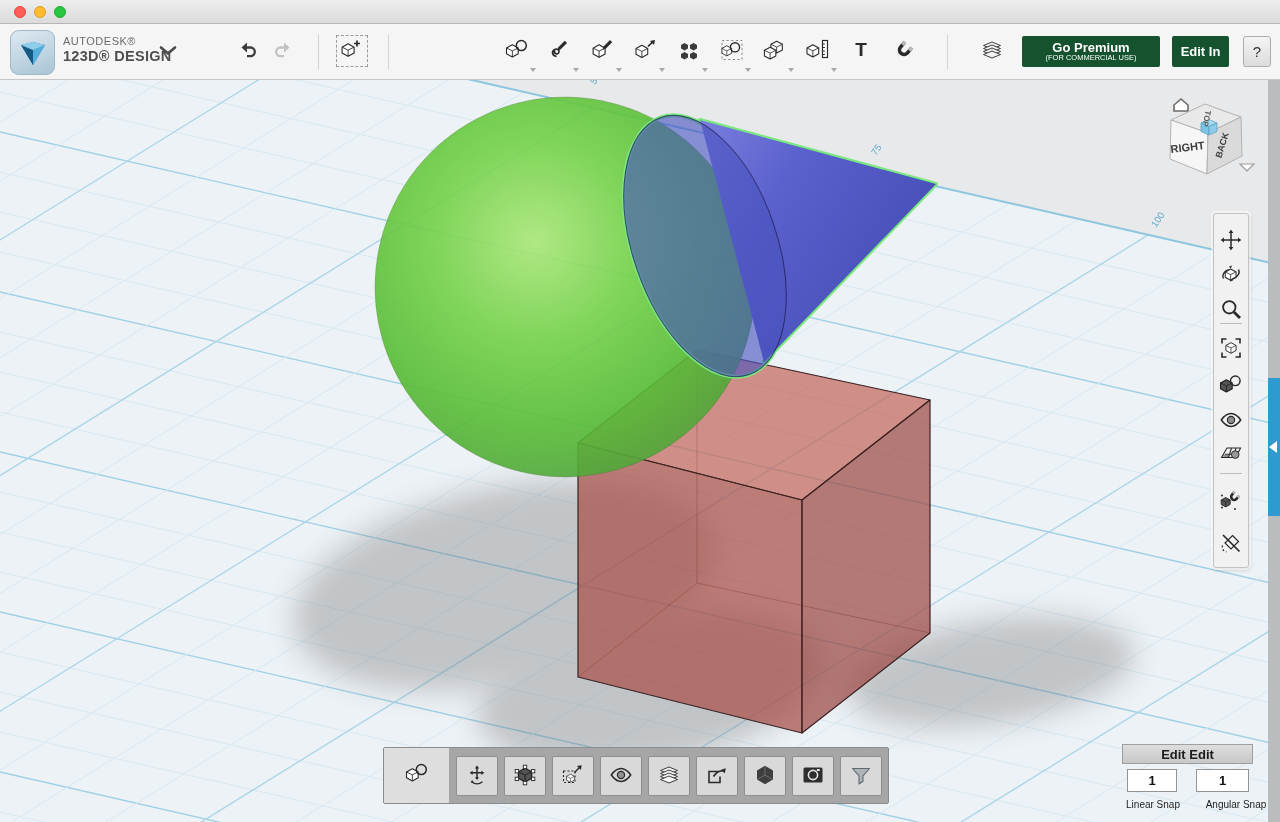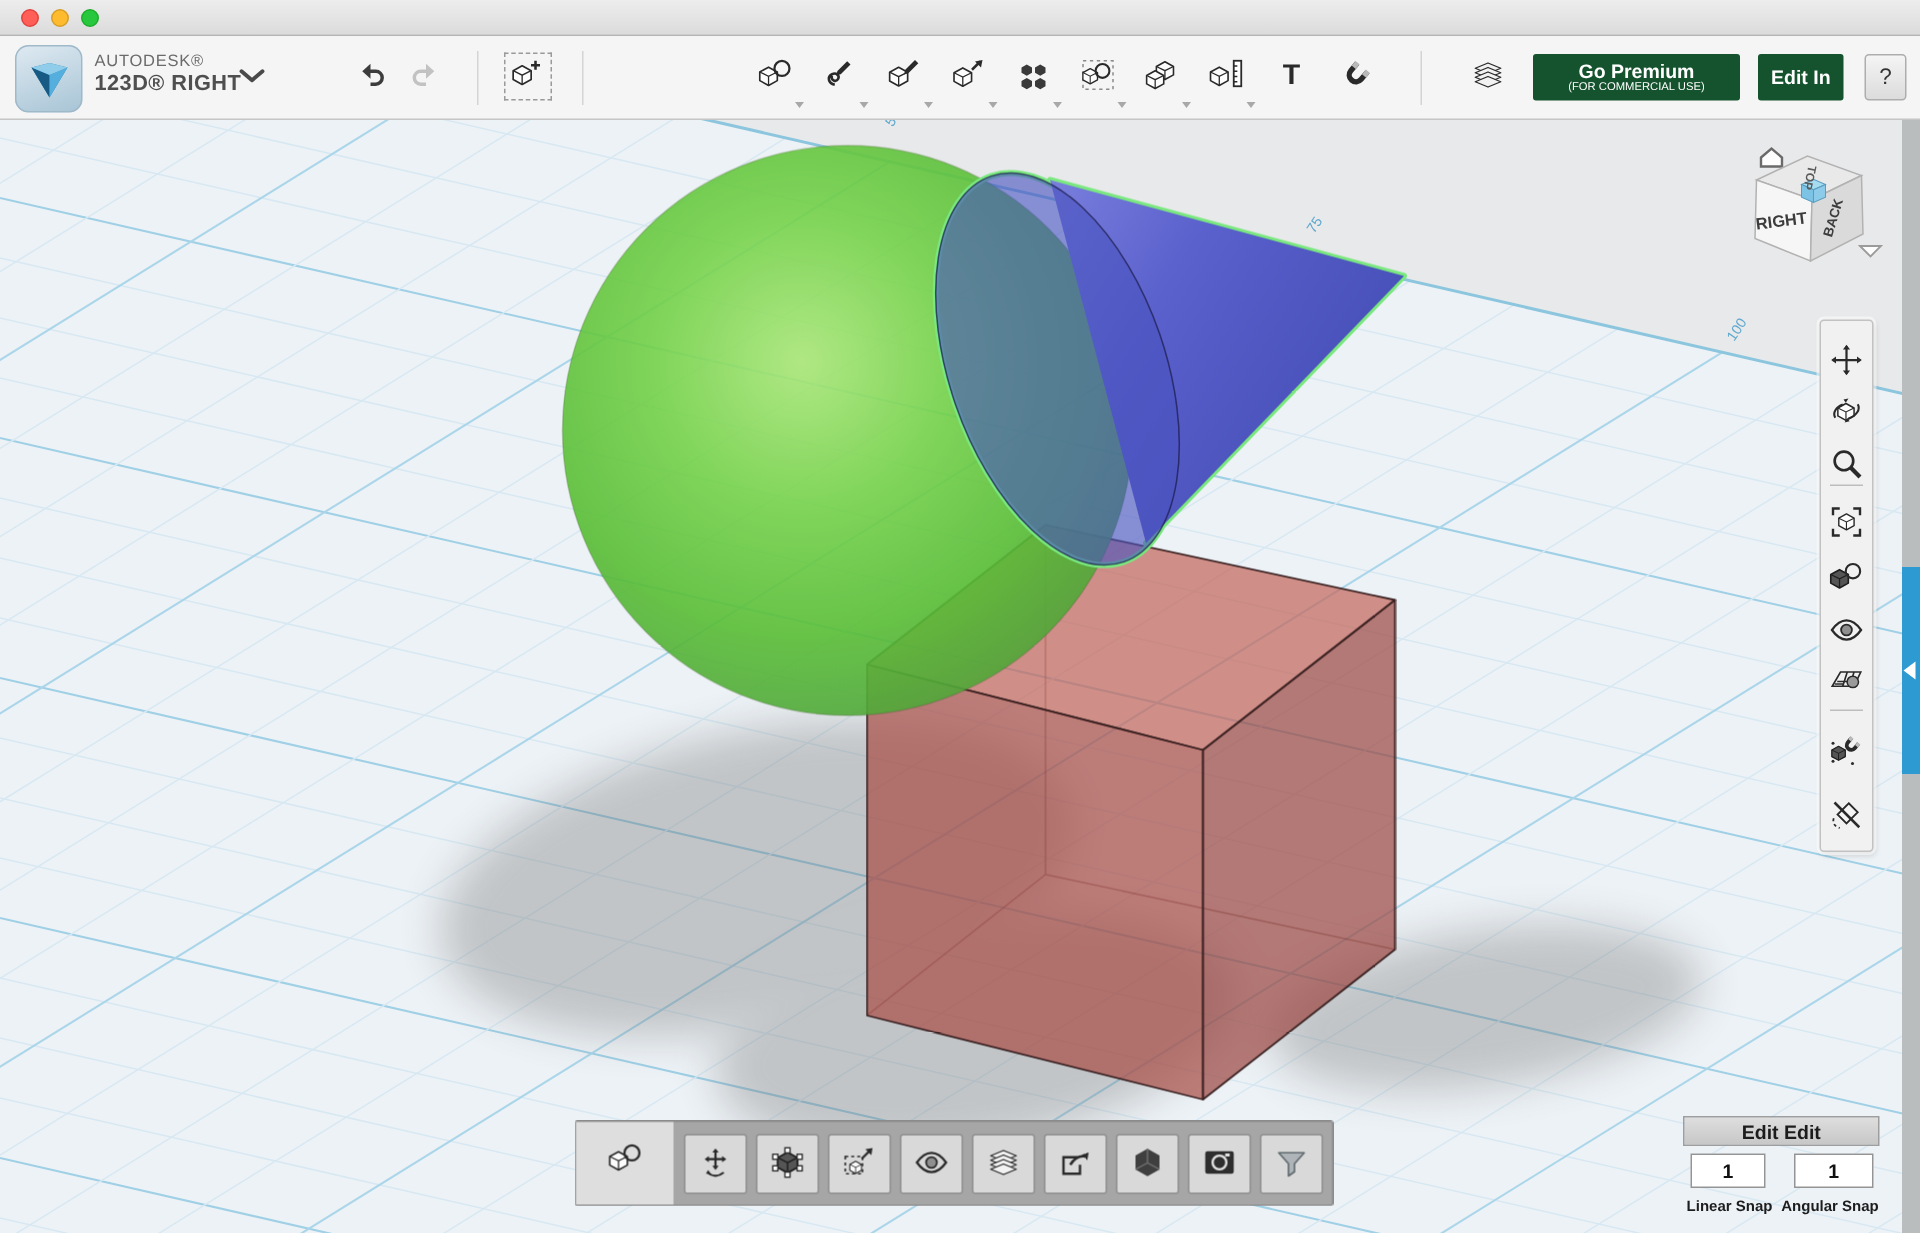--- a/index.html
+++ b/index.html
@@ -73,23 +73,23 @@
 
   
   .editgrid { position:absolute; left:1122px; top:664px; width:131px; height:78px; }
   .eg-btn { position:absolute; left:0; top:0; width:131px; height:20px;
     background:linear-gradient(#dedede,#c7c7c7); border:1px solid #9e9e9e;
     font-size:13px; font-weight:bold; color:#1c1c1c; cursor:pointer; }
   .eg-input { position:absolute; top:25px; height:23px; background:#fff; border:1px solid #949494;
     text-align:center; font-size:13px; font-weight:bold; color:#111; font-family:"Liberation Sans",sans-serif; }
   .eg-in1 { left:5px;  width:50px; }
   .eg-in2 { left:74px; width:53px; }
-  .eg-lab { position:absolute; top:55px; font-size:10px; font-weight:bold; color:#1d1d1d; white-space:nowrap; }
+  .eg-lab { position:absolute; top:55px; font-size:10px; font-weight:normal; color:#1d1d1d; white-space:nowrap; }
   .eg-l1 { left:2px; width:58px; text-align:center; }
-  .eg-l2 { left:65px; width:66px; text-align:center; }
+  .eg-l2 { left:81px; width:66px; text-align:center; }
 </style>
 </head>
 <body>
 
 <div class="titlebar">
   <span class="tl-dot tl-close"></span>
   <span class="tl-dot tl-min"></span>
   <span class="tl-dot tl-zoom"></span>
 </div>
 
@@ -97,21 +97,21 @@
   <div class="logo">
     <svg width="30" height="30" viewBox="0 0 30 30">
       <polygon points="3,7 15,4 27,7 15,27" fill="#2d7fae"></polygon>
       <polygon points="3,7 15,12 15,27" fill="#175a84"></polygon>
       <polygon points="15,12 27,7 15,27" fill="#54aede"></polygon>
       <polygon points="3,7 15,4 27,7 15,12" fill="#8fcdea"></polygon>
     </svg>
   </div>
   <div class="brand">
     <div class="b1">AUTODESK®</div>
-    <div class="b2">123D® RIGHT</div>
+    <div class="b2">123D® DESIGN</div>
   </div>
 
   <button class="tbtn" style="left:152px">
       <span><svg width="24" height="24" viewBox="0 0 24 24">
           <path d="M5 9.5l7 6 7-6" fill="none" stroke="#4a4a4a" stroke-width="2.6" stroke-linecap="round" stroke-linejoin="round"></path>
         </svg></span>
     </button>
   <button class="tbtn" style="left:232px">
       <span><svg width="24" height="24" viewBox="0 0 24 24">
           <path d="M8 9.5h6.5a4.3 4.3 0 0 1 0 8.6H11" fill="none" stroke="#3c3c3c" stroke-width="2.3"></path>

